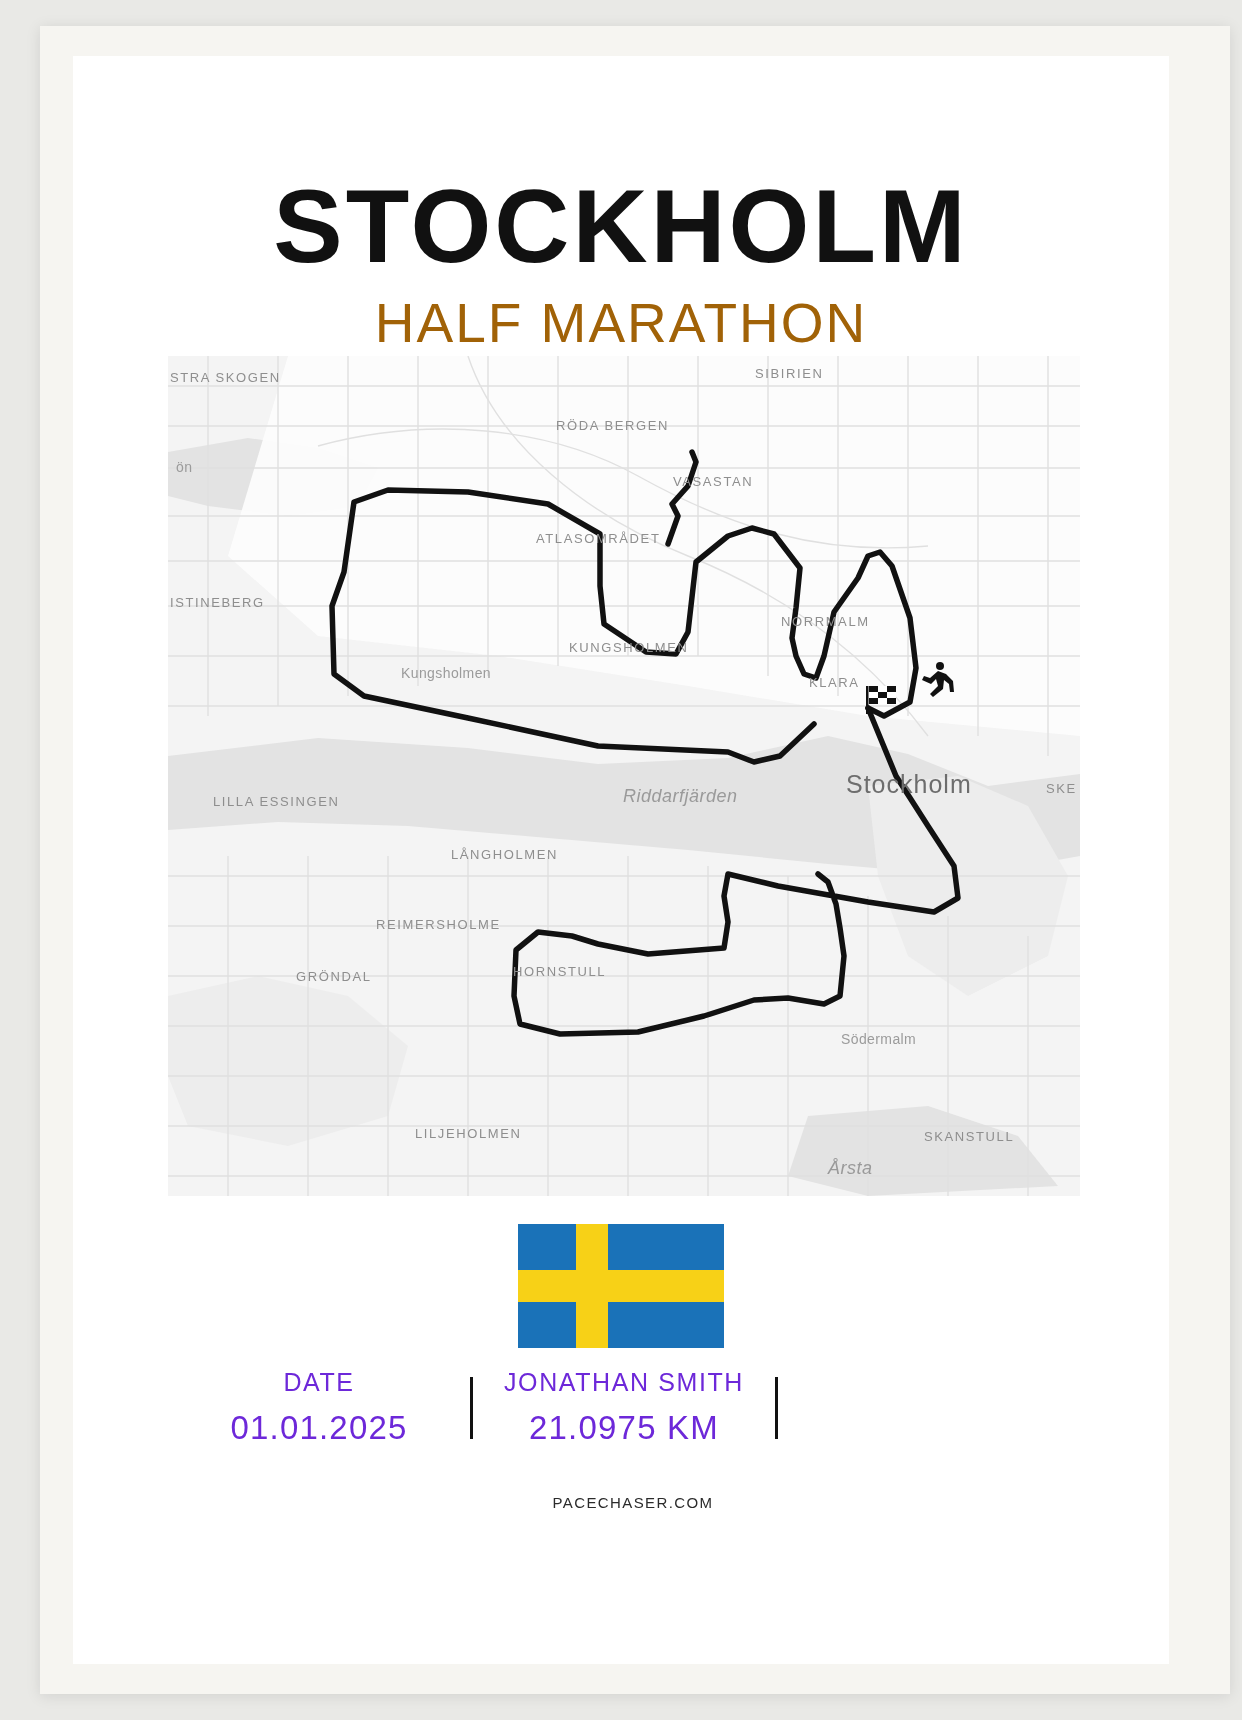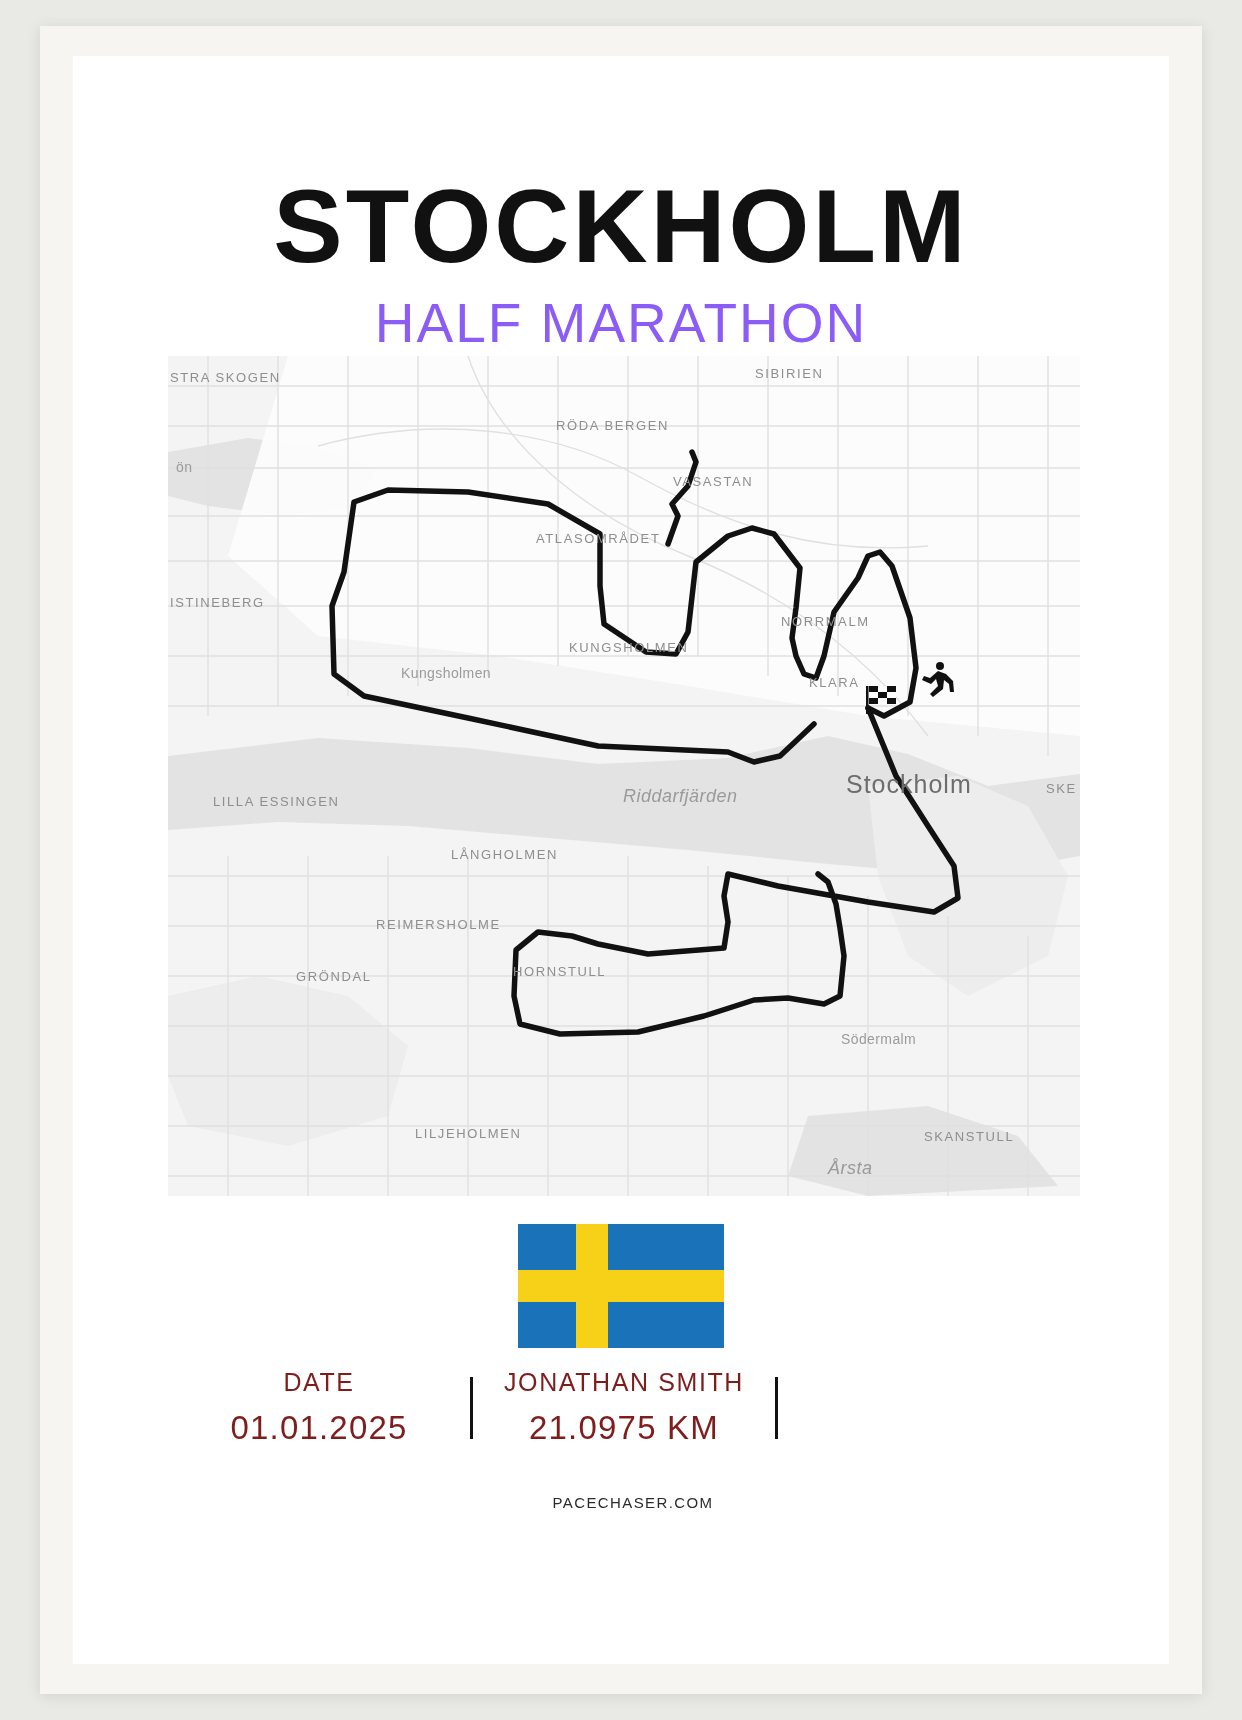--- a/index.html
+++ b/index.html
@@ -16,20 +16,21 @@
 
   
   .poster-outer {
     position: absolute;
     left: 40px;
     top: 26px;
     width: 1162px;
     height: 1668px;
     background: #f6f5f1;
     box-shadow: 0 2px 14px rgba(0,0,0,0.10);
+    padding-left: 28px;
   }
   .poster-inner {
     position: absolute;
     left: 33px;
     top: 30px;
     width: 1096px;
     height: 1608px;
     background: #ffffff;
   }
 
@@ -46,21 +47,21 @@
     letter-spacing: 3px;
     font-weight: bold;
     color: #111111;
     line-height: 1;
     margin: 0;
   }
   .title-sub {
     font-size: 55px;
     letter-spacing: 2px;
     font-weight: normal;
-    color: #8b5cf6;
+    color: #a16207;
     line-height: 1;
     margin: 18px 0 0 0;
   }
 
   
   .map-wrap {
     position: absolute;
     left: 95px;
     top: 300px;
     width: 912px;
@@ -127,21 +128,21 @@
     left: 95px;
     top: 1312px;
     width: 912px;
     display: flex;
     align-items: center;
     justify-content: space-between;
   }
   .stat-col {
     flex: 1 1 0;
     text-align: center;
-    color: #7f1d1d;
+    color: #6d28d9;
   }
   .stat-head {
     font-size: 25px;
     letter-spacing: 1.6px;
     margin-bottom: 12px;
   }
   .stat-value {
     font-size: 33px;
     letter-spacing: 1.2px;
   }

